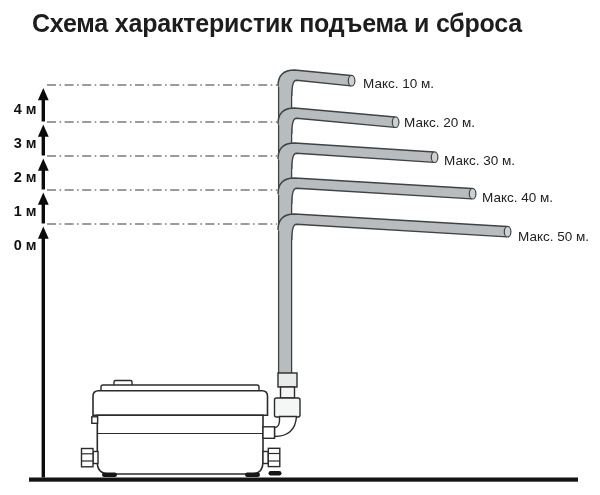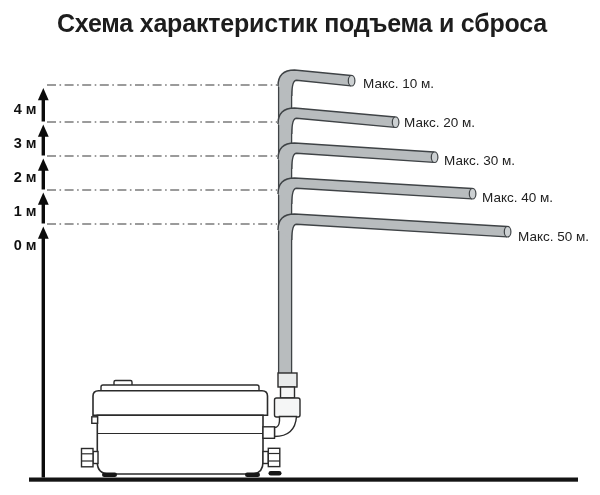--- a/index.html
+++ b/index.html
@@ -5,21 +5,21 @@
   html,body{margin:0;padding:0;background:#fff;}
   body{
     position:relative;width:600px;height:495px;overflow:hidden;
     font-family:"Liberation Sans",sans-serif;
     --pipe-fill:#b8bcbe; --pipe-outline:#3f4346; --cap-fill:#ccd0d2;
     --ink:#1d1d1d; --ground:#141414;
   }
   .title{
     position:absolute;left:32px;top:9px;width:540px;
     font-size:25px;font-weight:bold;color:var(--ink);
-    letter-spacing:-0.2px;white-space:nowrap;text-align:center;
+    letter-spacing:-0.2px;white-space:nowrap;
   }
   svg{position:absolute;left:0;top:0;}
   .dash{stroke:#383838;stroke-width:1.2;stroke-dasharray:9 3.5 1.6 3.5;fill:none;}
   .pfill{fill:var(--pipe-fill);stroke:none;}
   .pline{stroke:var(--pipe-outline);stroke-width:1.4;fill:none;}
   .piperect{fill:var(--pipe-fill);stroke:var(--pipe-outline);stroke-width:1.3;}
   .cap{fill:var(--cap-fill);stroke:var(--pipe-outline);stroke-width:1.2;}
   .lbl{font-family:"Liberation Sans",sans-serif;font-size:13.5px;fill:#222;}
   .axlbl{font-family:"Liberation Sans",sans-serif;font-size:14.5px;font-weight:bold;fill:#101010;}
   .axis{stroke:#0b0b0b;}

